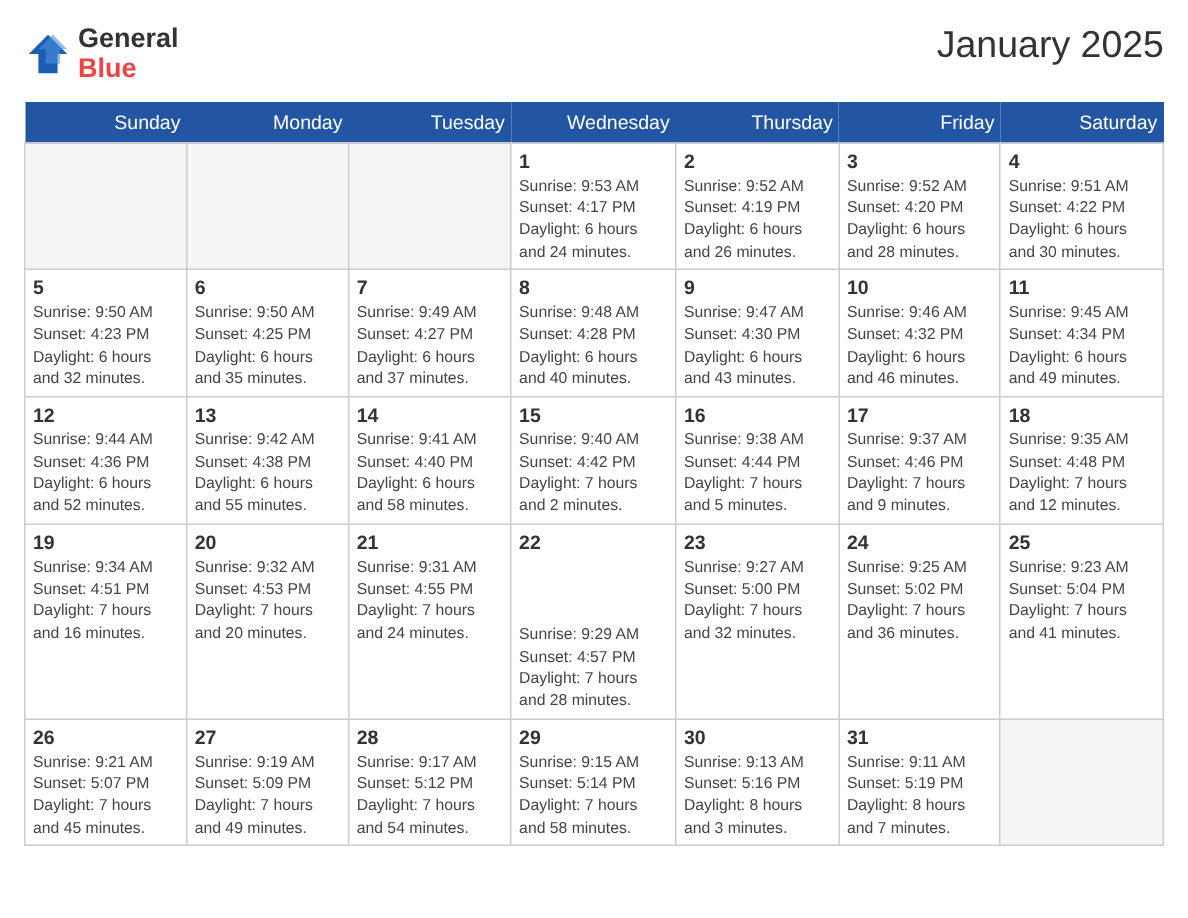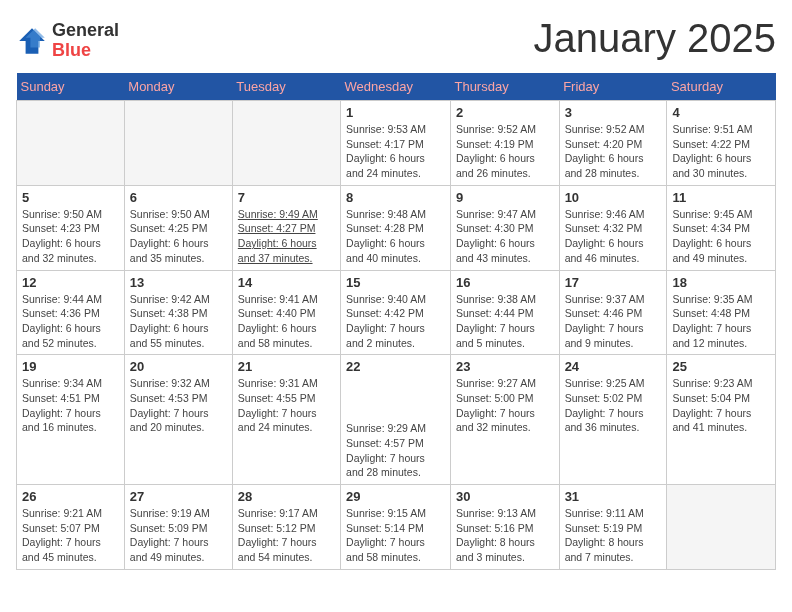--- a/index.html
+++ b/index.html
@@ -6,21 +6,21 @@
     body {
       font-family: Arial, sans-serif;
       background: #fff;
       width: 792px;
       min-height: 612px;
       padding: 16px;
     }
     .header {
       display: flex;
       justify-content: space-between;
-      align-items: flex-end;
+      align-items: flex-start;
       margin-bottom: 12px;
     }
     .logo {
       display: flex;
       align-items: center;
       gap: 4px;
     }
     .logo-text {
       font-size: 18px;
       font-weight: bold;
@@ -29,38 +29,38 @@
     .logo-general { color: #333; }
     .logo-blue { color: #ef4444; }
     .logo-icon {
       width: 32px;
       height: 32px;
     }
     .title-block {
       text-align: right;
     }
     .month-title {
-      font-size: 40px;
+      font-size: 25px;
       color: #333;
       font-weight: 300;
     }
     .location-title {
       font-size: 16px;
       color: #555;
     }
     .calendar {
       width: 100%;
       border-collapse: collapse;
       font-size: 11px;
     }
     .calendar th {
       background: #2255a4;
-      color: #fca5a5;
+      color: #ffffff;
       padding: 6px 4px;
-      text-align: left;
+      text-align: right;
       font-size: 13px;
       font-weight: normal;
     }
     .calendar td {
       border: 1px solid #ccc;
       vertical-align: top;
       padding: 4px 5px;
       width: 113px;
       min-height: 80px;
     }
@@ -155,21 +155,21 @@
         </td>
         <td>
           <span class="day-number">6</span>
           <div class="day-info" style="white-space: pre-line;">Sunrise: 9:50 AM
 Sunset: 4:25 PM
 Daylight: 6 hours
 and 35 minutes.</div>
         </td>
         <td>
           <span class="day-number">7</span>
-          <div class="day-info" style="white-space: pre-line; text-decoration: underline;">Sunrise: 9:49 AM
+          <div class="day-info" style="white-space: pre-line;">Sunrise: 9:49 AM
 Sunset: 4:27 PM
 Daylight: 6 hours
 and 37 minutes.</div>
         </td>
         <td>
           <span class="day-number">8</span>
           <div class="day-info" style="white-space: pre-line;">Sunrise: 9:48 AM
 Sunset: 4:28 PM
 Daylight: 6 hours
 and 40 minutes.</div>

